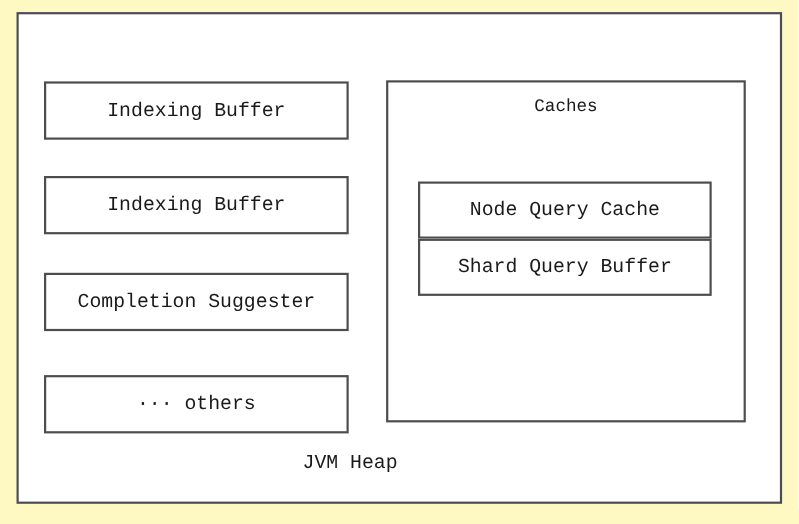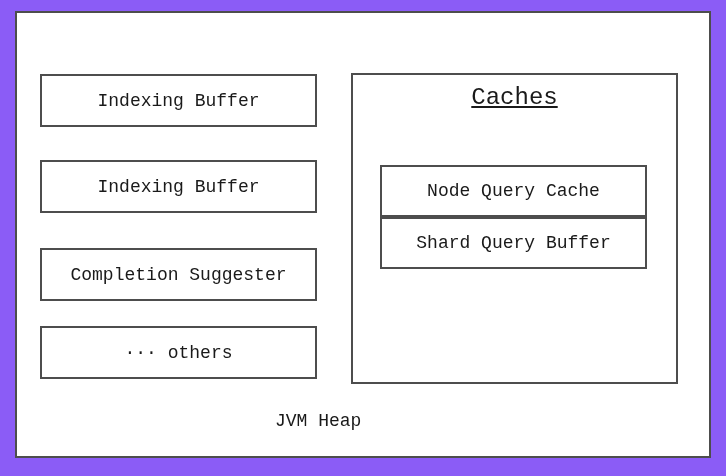--- a/index.html
+++ b/index.html
@@ -1,20 +1,20 @@
 <!DOCTYPE html>
 <html><head>
 <meta charset="utf-8">
 <style>
   html, body { margin: 0; padding: 0; background: #ffffff; }
   .canvas {
     position: relative;
     width: 726px;
     height: 476px;
-    background: #8b5cf6;
+    background: #fef9c3;
     font-family: "Liberation Mono", "DejaVu Sans Mono", monospace;
     color: #1a1a1a;
     overflow: hidden;
   }
   .frame {
     position: absolute;
     box-sizing: border-box;
     border: 2px solid #4d4d4d;
     background: #ffffff;
   }
@@ -27,35 +27,34 @@
     align-items: center;
     justify-content: center;
     font-size: 18px;
     white-space: nowrap;
   }
   
   .lbox { left: 23px; width: 277px; height: 53px; }
   .lbox-1 { top: 61px; }
   .lbox-2 { top: 147px; }
   .lbox-3 { top: 235px; }
-  .lbox-4 { top: 313px; }
+  .lbox-4 { top: 328px; }
   
   .caches-box {
     left: 334px; top: 60px;
     width: 327px; height: 311px;
   }
   .caches-title {
     position: absolute;
     left: 0; top: 0;
     width: 100%; height: 44px;
     display: flex;
     align-items: center;
     justify-content: center;
-    font-size: 24px;
-    text-decoration: underline;
+    font-size: 16px;
   }
   
   .cbox { left: 27px; width: 267px; height: 52px; }
   .cbox-1 { top: 62px; margin-top: 28px; }
   .cbox-2 { top: 142px; }
   .cbox-3 { top: 226px; }
   
   .heap-label {
     position: absolute;
     left: 258px; top: 398px;

